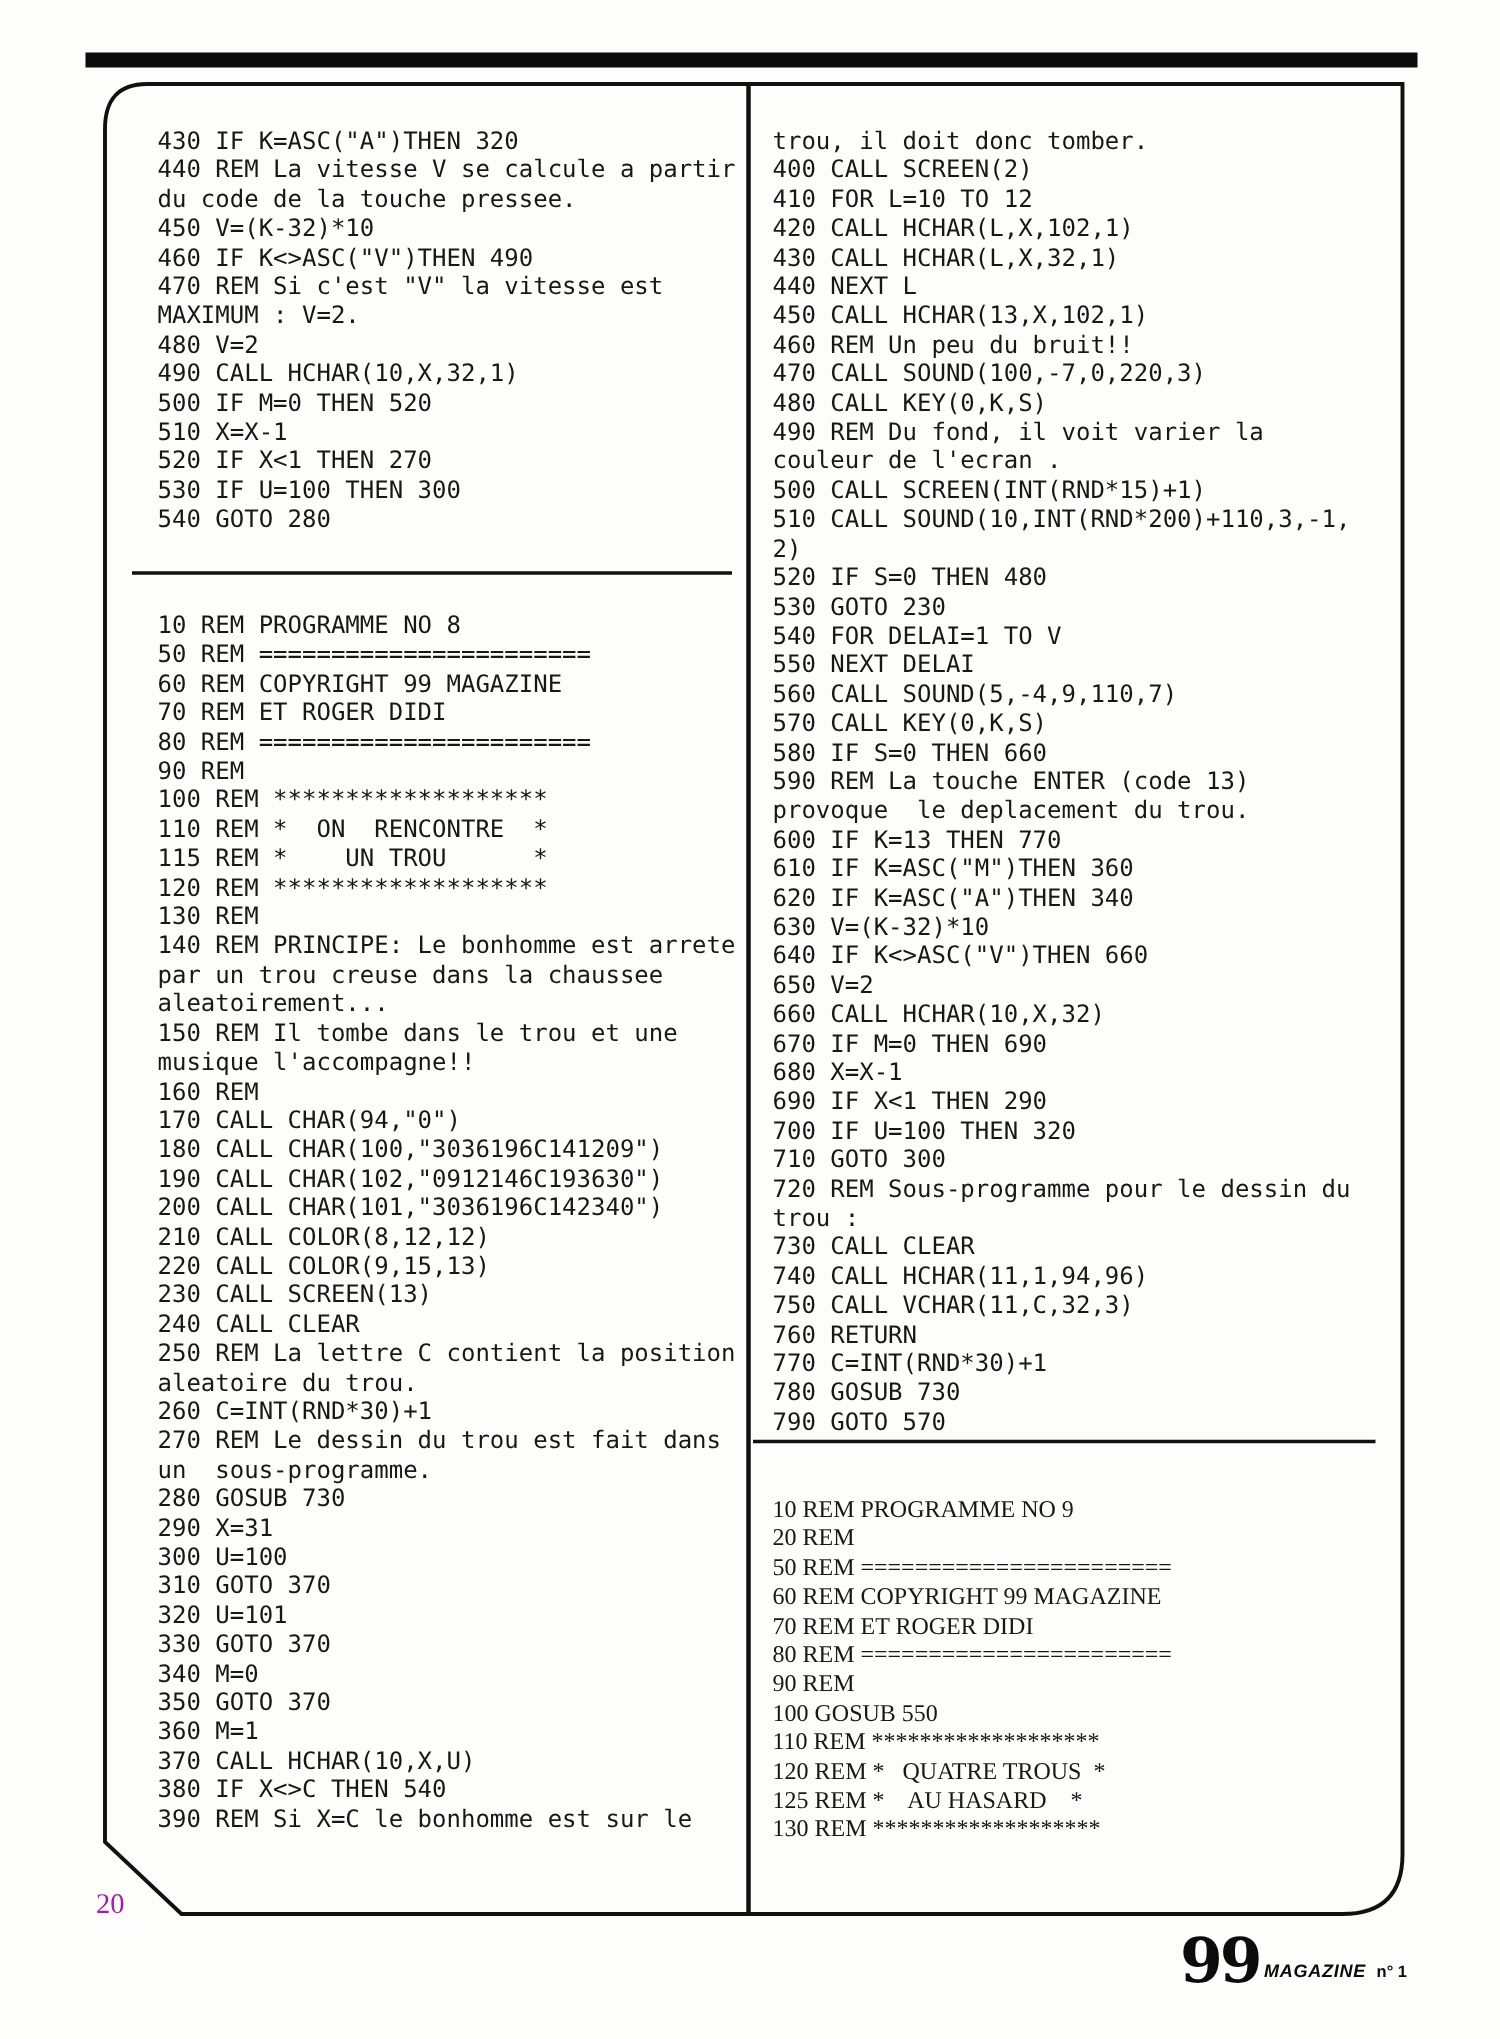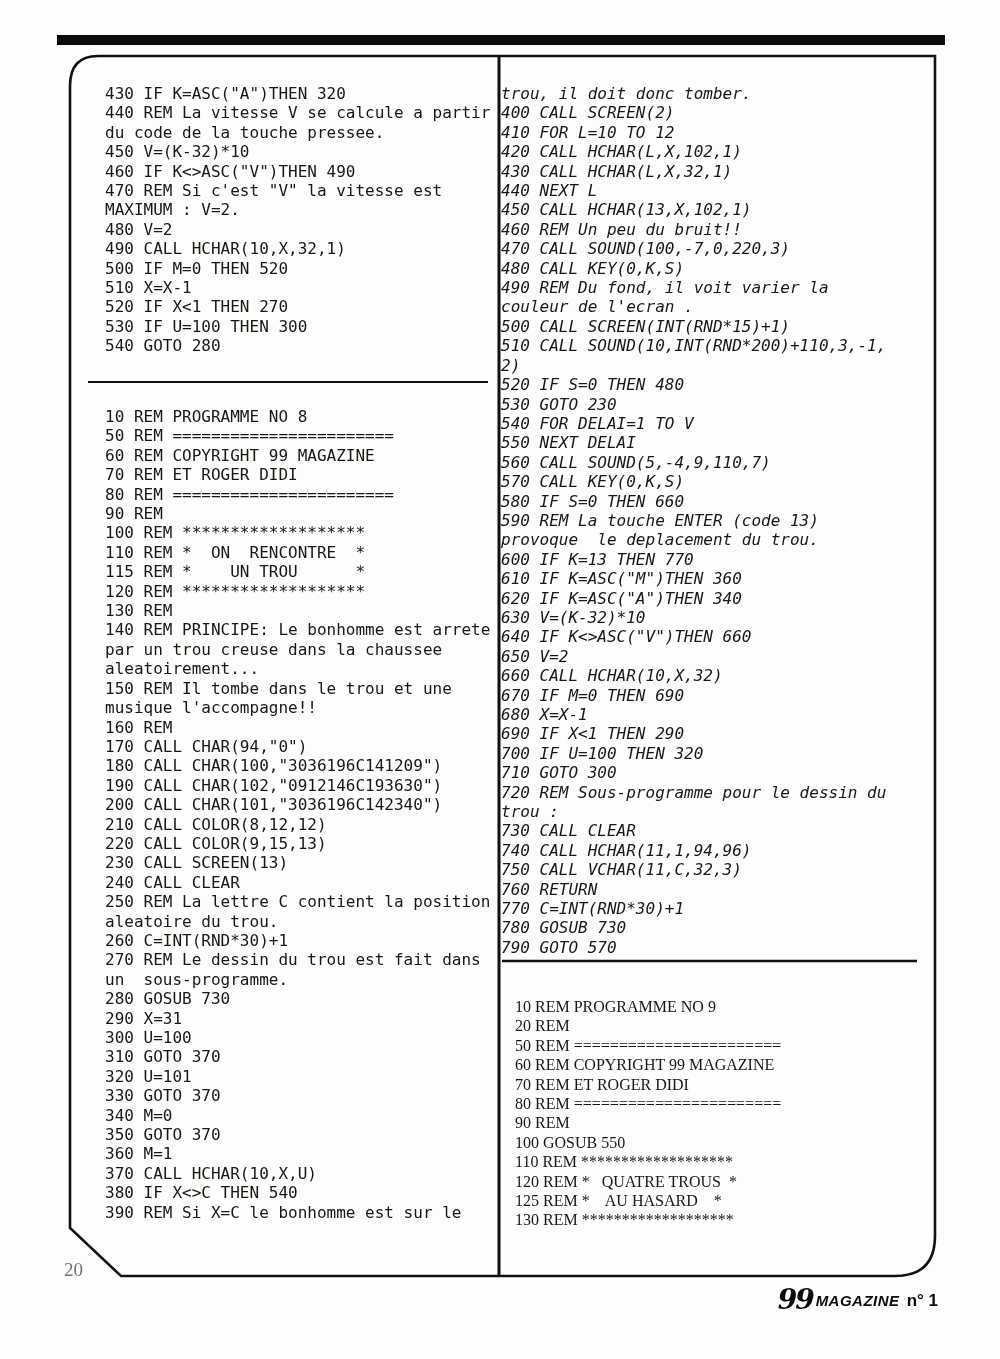--- a/index.html
+++ b/index.html
@@ -28,58 +28,57 @@
   }
   .code-block {
     position: absolute;
     font: 16px/19.4px "DejaVu Sans Mono", monospace;
     color: #171716;
     white-space: pre;
     letter-spacing: 0px;
   }
   .blk-left-1  { left: 105px; top: 84px;  width: 392px; }
   .blk-left-2  { left: 105px; top: 407px; width: 392px; }
-  .blk-right-1 { left: 501px; top: 84px;  width: 420px; font-style: italic; }
+  .blk-right-1 { left: 515px; top: 84px;  width: 420px; }
   .blk-right-2 { left: 515px; top: 997px; width: 420px; font-family: Liberation Serif, serif; }
   .page-number {
     position: absolute;
     left: 64px;
     top: 1259px;
     font: 19px/22px "Liberation Serif", serif;
-    color: #737373;
+    color: #a21caf;
   }
   .footer-logo {
     position: absolute;
     right: 62px;
     top: 1283px;
     width: 400px;
     text-align: right;
     color: #0c0c0c;
     white-space: nowrap;
   }
   .logo-99 {
     font-family: "DejaVu Serif", serif;
     font-weight: bold;
-    font-style: italic;
-    font-size: 28px;
+    font-size: 41px;
     letter-spacing: -2px;
     vertical-align: -3px;
   }
   .logo-magazine {
     font-family: "Liberation Sans", sans-serif;
     font-weight: bold;
     font-style: italic;
-    font-size: 15px;
+    font-size: 12px;
     letter-spacing: 0.5px;
     margin-left: 3px;
   }
   .logo-issue {
     font-family: "Liberation Sans", sans-serif;
     font-weight: bold;
-    font-size: 17px;
+    font-size: 11px;
     margin-left: 7px;
   }
 </style>
 </head>
 <body>
 
 <div class="page">
 
   <div class="topbar"></div>
 

